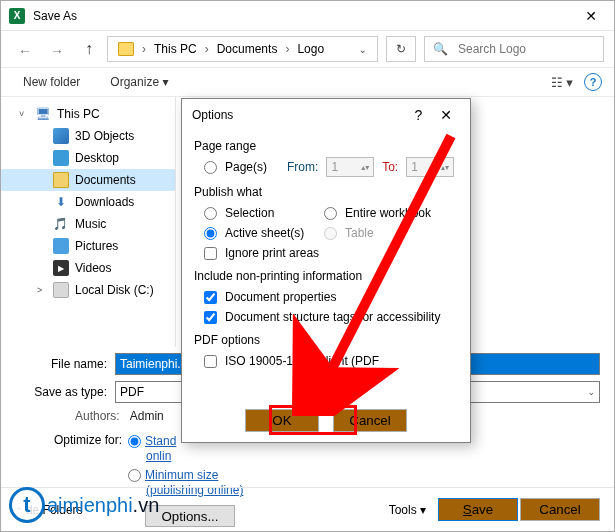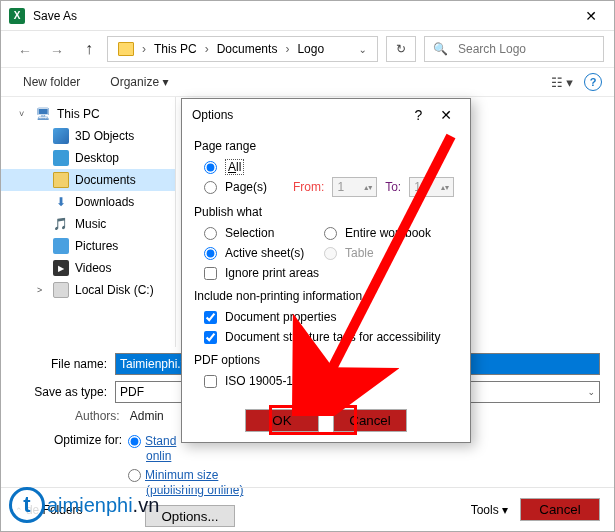--- a/index.html
+++ b/index.html
@@ -69,21 +69,21 @@
   .opt .olab { width: 95px; text-align: right; padding-right: 6px; }
   .opt .oopts label { display: block; line-height: 16px; }
   .opt .oopts .subtext { padding-left: 18px; color: #1a5fb4; text-decoration: underline; }
   .opt input[type=radio] { vertical-align: middle; margin: 0 4px 0 0; }
   .optlink { color: #1a5fb4; text-decoration: underline; }
   .optionsbtn { margin: 8px 0 0 130px; height: 22px; width: 90px; border: 1px solid #adadad; background: #e1e1e1; }
 
   
   .footer { position: absolute; bottom: 0; left: 0; right: 0; height: 44px; border-top: 1px solid #e5e5e5; display: flex; align-items: center; justify-content: flex-end; padding: 0 14px; gap: 2px; }
   .footer .hide { margin-right: auto; }
-  .btn { height: 23px; min-width: 80px; border: 1px solid #adadad; background: #b91c1c; padding: 0 12px; }
+  .btn { height: 23px; min-width: 80px; border: 1px solid #adadad; background: #a16207; padding: 0 12px; }
   .btn.def { border-color: #0078d7; }
   .tools { padding: 4px 10px; }
 
   
   .modal { position: absolute; left: 180px; top: 97px; width: 290px; height: 345px; background: #fff; border: 1px solid #808080; box-shadow: 4px 4px 12px rgba(0,0,0,0.25); z-index: 20; }
   .modal .mtitle { height: 30px; display: flex; align-items: center; padding: 16px 10px; gap: 10px; }
   .modal .mtitle .t { flex: 1; }
   .modal .mtitle .mhelp { font-size: 14px; }
   .modal .mtitle .mclose { font-size: 14px; padding: 4px 8px; }
   .modal .mbody { padding: 4px 12px; }
@@ -230,44 +230,41 @@
     </div>
     <span style="position:absolute;left:448px;top:410px;color:#333">fter</span>
     <button class="optionsbtn">Options...</button>
   </div>
 
   <div class="footer">
     <div class="hide">
       <span style="font-size:9px">⌃</span> <span>de Folders</span>
     </div>
     <div class="tools"><span>Tools</span> ▾</div>
+    <button class="btn def"><span class="under">S</span>ave</button>
     <button class="btn">Cancel</button>
   </div>
 
   <div class="modal">
     <div class="mtitle">
       <div class="t">Options</div>
       <div class="mhelp">?</div>
       <div class="mclose">✕</div>
     </div>
     <div class="mbody">
       <div class="grouplbl">Page range</div>
       <div class="optline">
-        <input type="radio" checked="" style="">
-          <span style="border:1px dotted #555;padding:0 2px"><span class="under">A</span>ll</span>
-      </div>
-      <div class="optline">
         <input type="radio" style="">
           <span>Page(s)</span>
-        <span style="color:#ef4444;margin-left:22px">From:</span>
+        <span style="color:#0c4a6e;margin-left:16px">From:</span>
         <span class="numbox">
             <span>1</span>
             <span class="spin">▴▾</span>
           </span>
-        <span style="color:#701a75">To:</span>
+        <span style="color:#b91c1c">To:</span>
         <span class="numbox">
             <span>1</span>
             <span class="spin">▴▾</span>
           </span>
       </div>
 
       <div class="grouplbl" style="margin-top:8px">Publish what</div>
       <div style="display:flex">
         <div style="width:130px">
           <div class="optline">

